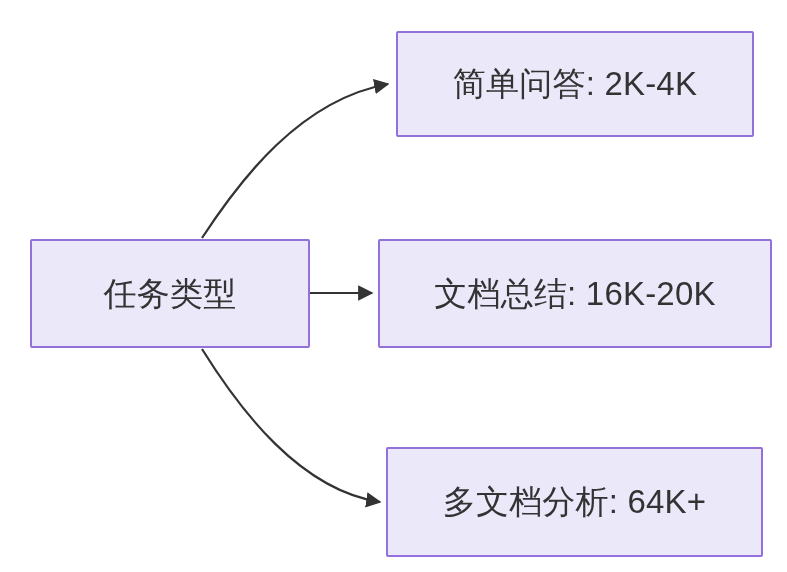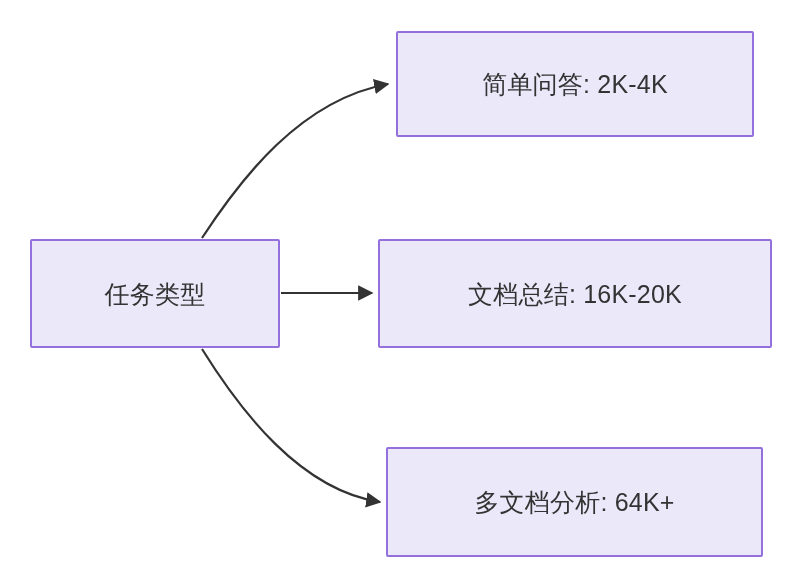--- a/index.html
+++ b/index.html
@@ -38,29 +38,29 @@
     background: #ebe8fa;
     border: 2px solid #9370db;
     border-radius: 2px;
     display: flex;
     align-items: center;
     justify-content: center;
   }
 
   .node-label {
     color: #333333;
-    font-size: 25px;
+    font-size: 33px;
     line-height: 1.2;
     letter-spacing: 0.2px;
     white-space: nowrap;
     text-align: center;
   }
 
   
-  #node-root      { left: 30px;  top: 239px; width: 250px; height: 109px; }
+  #node-root      { left: 30px;  top: 239px; width: 280px; height: 109px; }
   #node-simple-qa { left: 396px; top: 31px;  width: 358px; height: 106px; }
   #node-doc-sum   { left: 378px; top: 239px; width: 394px; height: 109px; }
   #node-multi-doc { left: 386px; top: 447px; width: 377px; height: 110px; }
 </style>
 </head>
 <body>
 
 <div id="diagram-canvas">
 
   <svg class="edge-layer" viewBox="0 0 787 572" width="787" height="572" xmlns="http://www.w3.org/2000/svg">

